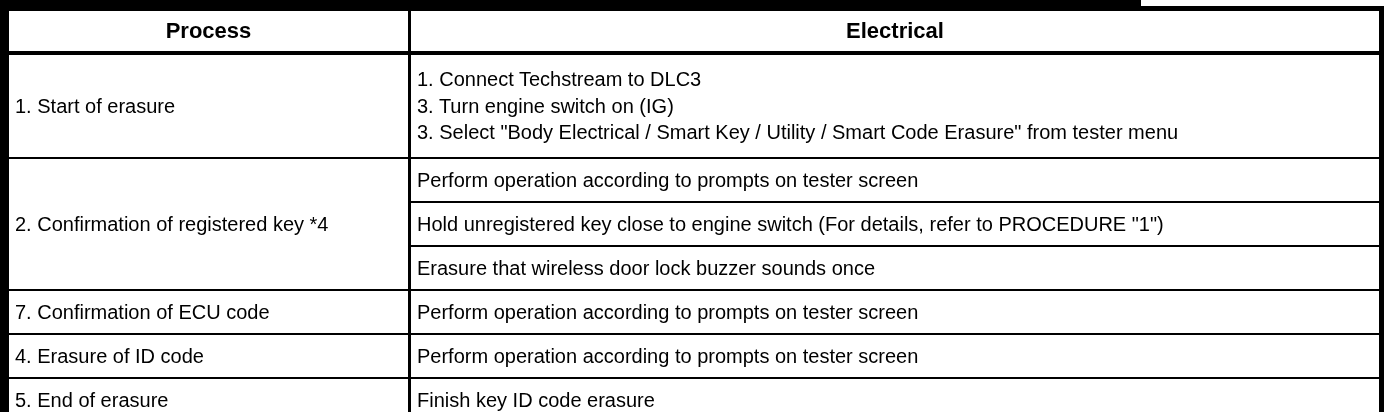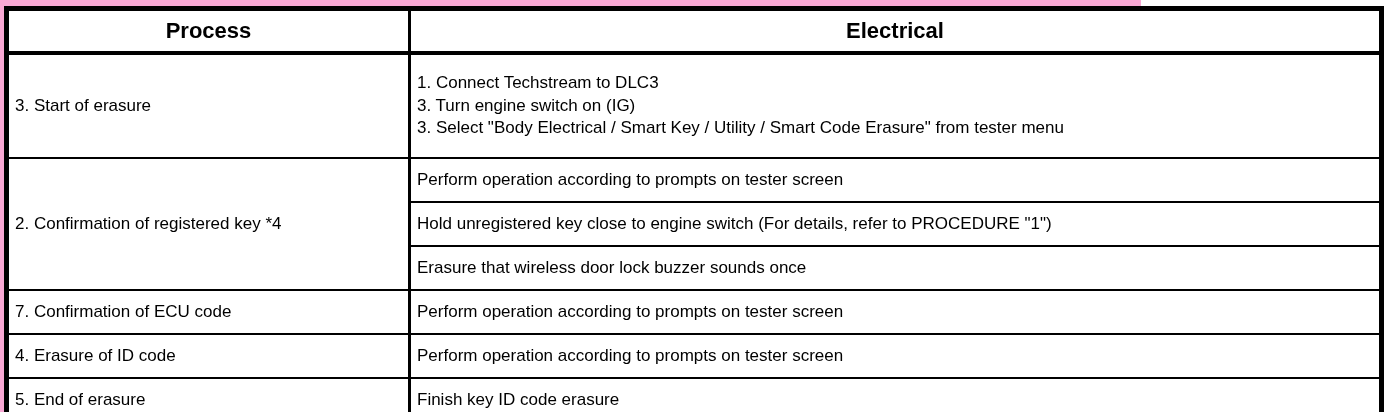--- a/index.html
+++ b/index.html
@@ -4,38 +4,38 @@
 <style>
   html, body {
     margin: 0;
     padding: 0;
     background: #ffffff;
   }
   .page {
     position: relative;
     width: 1141px;
     height: 412px;
-    background: #f9a8d4;
+    background: #000000;
     font-family: "Liberation Sans", sans-serif;
     color: #000000;
   }
   table.proc-table {
     position: absolute;
     left: 4px;
     top: 6px;
     width: 1380px;
     border-collapse: collapse;
     table-layout: fixed;
     background: #ffffff;
     border: 5px solid #000000;
   }
   col.col-process  { width: 403px; }
   th, td {
     border: 2px solid #000000;
-    font-size: 17px;
+    font-size: 20px;
     line-height: 1.32;
     color: #000000;
     padding: 2px 6px;
     vertical-align: middle;
     overflow: hidden;
   }
   tr.header-row th {
     font-weight: bold;
     text-align: center;
     border-bottom: 4px solid #000000;
@@ -63,21 +63,21 @@
       <col class="col-procedure">
     </colgroup>
     <thead>
       <tr class="header-row">
         <th class="process-head">Process</th>
         <th>Electrical</th>
       </tr>
     </thead>
     <tbody>
       <tr class="row-tall">
-        <td class="process-cell">3. Start of erasure</td>
+        <td class="process-cell">1. Start of erasure</td>
         <td class="procedure-cell">
           <div class="proc-line">1. Connect Techstream to DLC3</div>
           <div class="proc-line">3. Turn engine switch on (IG)</div>
           <div class="proc-line">3. Select "Body Electrical / Smart Key / Utility / Smart Code Erasure" from tester menu</div>
         </td>
       </tr>
       <tr class="row-std">
         <td class="process-cell" rowspan="3">2. Confirmation of registered key *4</td>
         <td class="procedure-cell">Perform operation according to prompts on tester screen</td>
       </tr>

